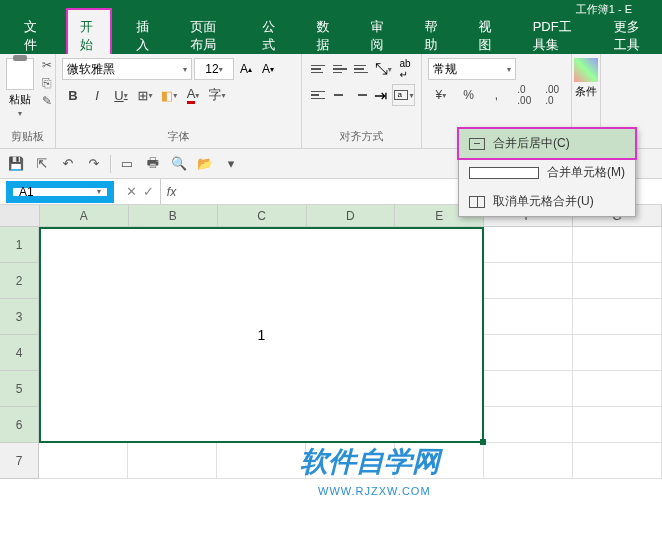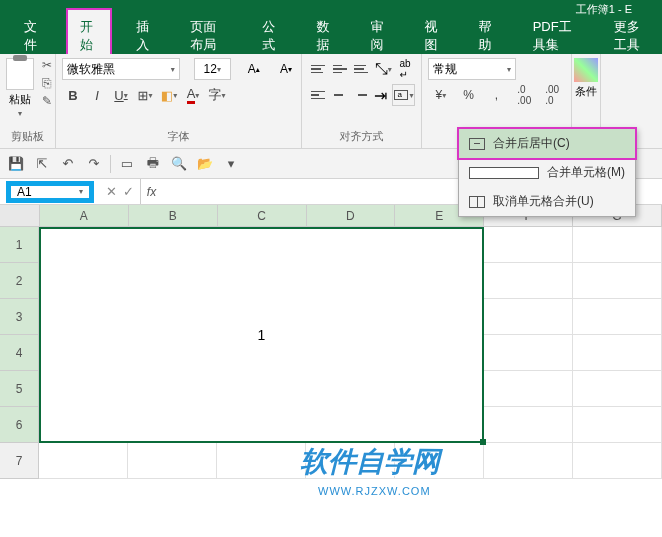--- a/index.html
+++ b/index.html
@@ -17,21 +17,21 @@
 .ribbon-controls { display: flex; gap: 4px; align-items: flex-start; flex: 1; }
 
 .clipboard-group { width: 56px; }
 .paste-btn { display: flex; flex-direction: column; align-items: center; font-size: 11px; gap: 2px; }
 .paste-icon { width: 28px; height: 32px; background: #fff; border: 1px solid #ccc; position: relative; }
 .paste-icon::before { content: ""; position: absolute; top: -4px; left: 6px; width: 14px; height: 6px; background: #888; border-radius: 2px; }
 .small-icons { display: flex; flex-direction: column; gap: 2px; margin-left: 4px; }
 .scissors, .copy-icon, .brush-icon { width: 16px; height: 16px; font-size: 12px; color: #555; }
 
 .font-group { width: 246px; }
-.font-row1 { display: flex; gap: 14px; margin-bottom: 4px; }
+.font-row1 { display: flex; gap: 2px; margin-bottom: 4px; }
 .font-name { width: 130px; height: 22px; border: 1px solid #ccc; background: #fff; font-size: 12px; padding: 2px 4px; display: flex; align-items: center; justify-content: space-between; }
 .font-size { width: 40px; height: 22px; border: 1px solid #ccc; background: #fff; font-size: 12px; padding: 2px 4px; display: flex; align-items: center; justify-content: center; }
 .font-btn { width: 20px; height: 22px; border: 1px solid transparent; font-size: 12px; display: flex; align-items: center; justify-content: center; }
 .font-row2 { display: flex; gap: 2px; }
 .font-row2 .fb { width: 22px; height: 22px; display: flex; align-items: center; justify-content: center; font-size: 13px; color: #444; }
 .fb.bold { font-weight: bold; }
 .fb.italic { font-style: italic; }
 .fb.underline { text-decoration: underline; }
 .dropdown-arrow { font-size: 8px; color: #666; }
 
@@ -61,21 +61,21 @@
 .dd-icon.across { flex-direction: column; }
 .dd-icon.across::before, .dd-icon.across::after { content: ""; flex: 1; border-bottom: 1px solid #555; }
 .dd-icon.cells { background: linear-gradient(#fff 50%, #fff 50%); }
 .dd-icon.unmerge::before { content: ""; width: 50%; border-right: 1px solid #555; }
 
 .qat { background: #f3f3f3; height: 30px; border-bottom: 1px solid #d4d4d4; display: flex; align-items: center; padding: 0 6px; gap: 6px; }
 .qat-btn { width: 20px; height: 20px; display: flex; align-items: center; justify-content: center; font-size: 13px; color: #555; }
 .qat-sep { width: 1px; height: 18px; background: #ccc; }
 
 .formula-bar { height: 26px; border-bottom: 1px solid #d4d4d4; display: flex; align-items: center; }
-.name-box { width: 88px; height: 22px; border: 5px solid #0ea5e9; margin: 0 6px; padding: 2px 6px; font-size: 12px; display: flex; align-items: center; justify-content: space-between; background: #fff; }
+.name-box { width: 108px; height: 22px; border: 7px solid #0ea5e9; margin: 0 6px; padding: 2px 6px; font-size: 12px; display: flex; align-items: center; justify-content: space-between; background: #fff; }
 .fx-controls { display: flex; align-items: center; gap: 6px; padding: 0 6px; color: #888; font-size: 13px; border-right: 1px solid #ccc; height: 100%; }
 .fx-label { font-style: italic; color: #555; padding: 0 6px; font-size: 12px; }
 .formula-input { flex: 1; height: 100%; border: none; padding: 2px 6px; font-size: 12px; }
 
 .sheet-area { position: relative; }
 .col-headers { display: flex; height: 22px; background: #f0f0f0; border-bottom: 1px solid #ccc; }
 .corner { width: 40px; border-right: 1px solid #ccc; background: #e8e8e8; }
 .col-h { width: 89px; border-right: 1px solid #ccc; text-align: center; font-size: 12px; color: #555; line-height: 22px; }
 .col-h.sel { background: #d4e8d4; }
 
@@ -102,22 +102,22 @@
 </div>
 
 <div class="menubar">
   <div class="menu-item">文件</div>
   <div class="menu-item active">开始</div>
   <div class="menu-item">插入</div>
   <div class="menu-item">页面布局</div>
   <div class="menu-item">公式</div>
   <div class="menu-item">数据</div>
   <div class="menu-item">审阅</div>
+  <div class="menu-item">帮助</div>
   <div class="menu-item">视图</div>
-  <div class="menu-item">帮助</div>
   <div class="menu-item">PDF工具集</div>
   <div class="menu-item">更多工具</div>
 </div>
 
 <div class="ribbon">
   <div class="ribbon-group clipboard-group">
     <div class="ribbon-controls">
       <div class="paste-btn">
         <div class="paste-icon"></div>
         <span>粘贴</span>

